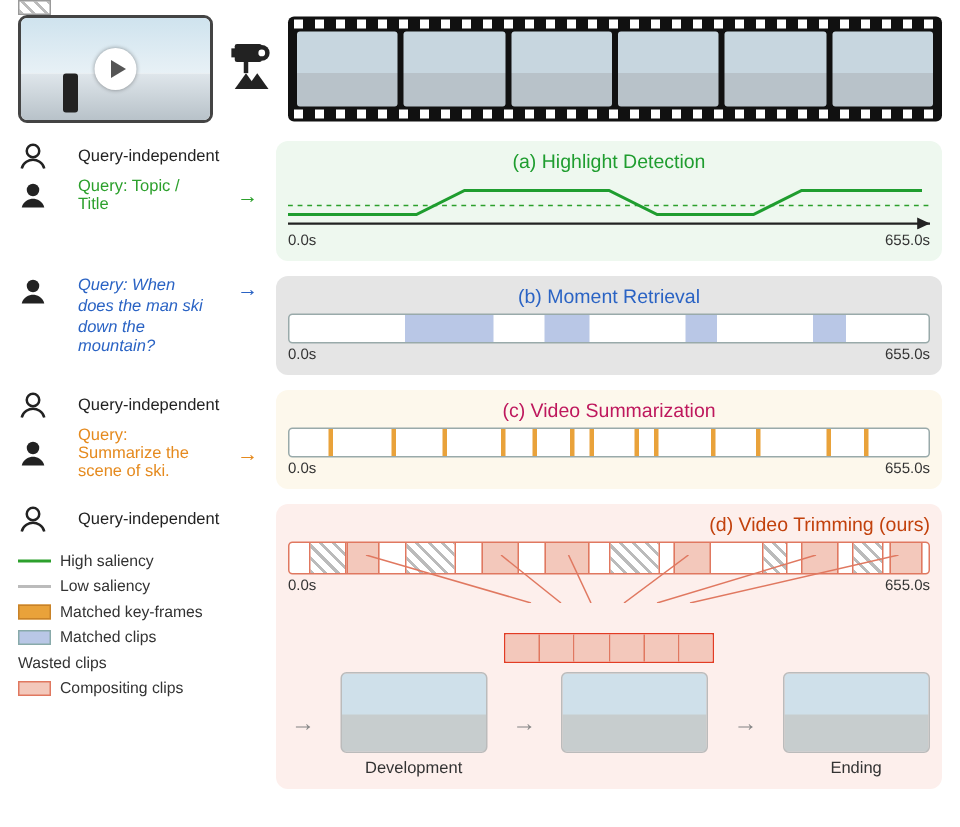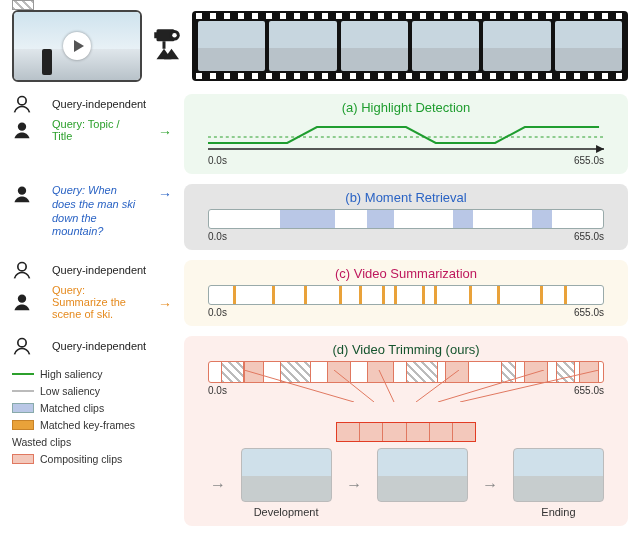--- a/index.html
+++ b/index.html
@@ -29,21 +29,21 @@
   .leftcol { width: 160px; display:flex; flex-direction:column; gap:4px; font-size:11px; }
   .q-line { display:flex; align-items:center; gap:20px; }
   .q-line .arrow { font-size:14px; font-weight:bold; }
   .avatar { width:20px; height:20px; }
   .avatar svg { width:20px; height:20px; }
   .independent { color:#222; }
   .topic { color:#2ca02c; }
   .moment { color:#2a63c4; }
   .summ  { color:#e58a1e; }
 
-  .panel { flex:1; border-radius:8px; padding:6px 24px 8px; position:relative; }
+  .panel { flex:1; border-radius:8px; padding:6px 8px 8px; position:relative; }
   .panel-title { text-align:center; font-size:13px; margin-bottom:4px; }
   .timeaxis { display:flex; justify-content:space-between; font-size:10px; color:#333; margin-top:2px; }
 
   
   .panel-a { background:#eef8ef; }
   .panel-a .panel-title { color:#1f9d2f; }
   .hl-svg { width:100%; height:34px; display:block; }
 
   
   .panel-b { background:#e5e5e5; }
@@ -51,21 +51,21 @@
   .bar { position:relative; width:100%; height:20px; background:#fff; border:1px solid #9aa; border-radius:3px; }
   .seg { position:absolute; top:0; bottom:0; background:#b9c7e6; }
 
   
   .panel-c { background:#fdf8ec; }
   .panel-c .panel-title { color:#be185d; }
   .kf { position:absolute; top:0; bottom:0; width:3px; background:#e9a23a; }
 
   
   .panel-d { background:#fdefec; }
-  .panel-d .panel-title { color:#14532d; }
+  .panel-d .panel-title { color:#c2410c;text-align:right; }
   .trimbar { position:relative; width:100%; height:22px; border:1.5px solid #e07860; background:#fff; border-radius:3px; }
   .hatch { position:absolute; top:0; bottom:0; background:#fff;
     background-image: repeating-linear-gradient(45deg,#bbb 0 2px, transparent 2px 6px);
     border-left:1px solid #e07860; border-right:1px solid #e07860; }
   .keep  { position:absolute; top:0; bottom:0; background:#f3c8bb; border-left:1px solid #e07860; border-right:1px solid #e07860; }
   .compbar { margin:26px auto 6px; width:140px; height:20px; border:1.5px solid #e23c24; display:flex; }
   .compcell { flex:1; border-right:1px solid #e07860; background:#f3c8bb; }
   .compcell:last-child{border-right:none;}
   .connectors { position:absolute; left:10px; right:10px; top:34px; height:32px; pointer-events:none; }
   .stage-thumbs { display:flex; justify-content:space-between; gap:10px; margin-top:4px; }
@@ -235,26 +235,26 @@
       <div class="legend">
         <div class="lg">
             <span class="ln"></span>
             <span>High saliency</span>
           </div>
         <div class="lg">
             <span class="ln low"></span>
             <span>Low saliency</span>
           </div>
         <div class="lg">
+            <span class="sw kfm"></span>
+            <span>Matched key-frames</span>
+          </div>
+        <div class="lg">
             <span class="sw match"></span>
             <span>Matched clips</span>
-          </div>
-        <div class="lg">
-            <span class="sw kfm"></span>
-            <span>Matched key-frames</span>
           </div>
         <div class="lg">
             <span class="sw hatch"></span>
             <span>Wasted clips</span>
           </div>
         <div class="lg">
             <span class="sw comp"></span>
             <span>Compositing clips</span>
           </div>
       </div>

